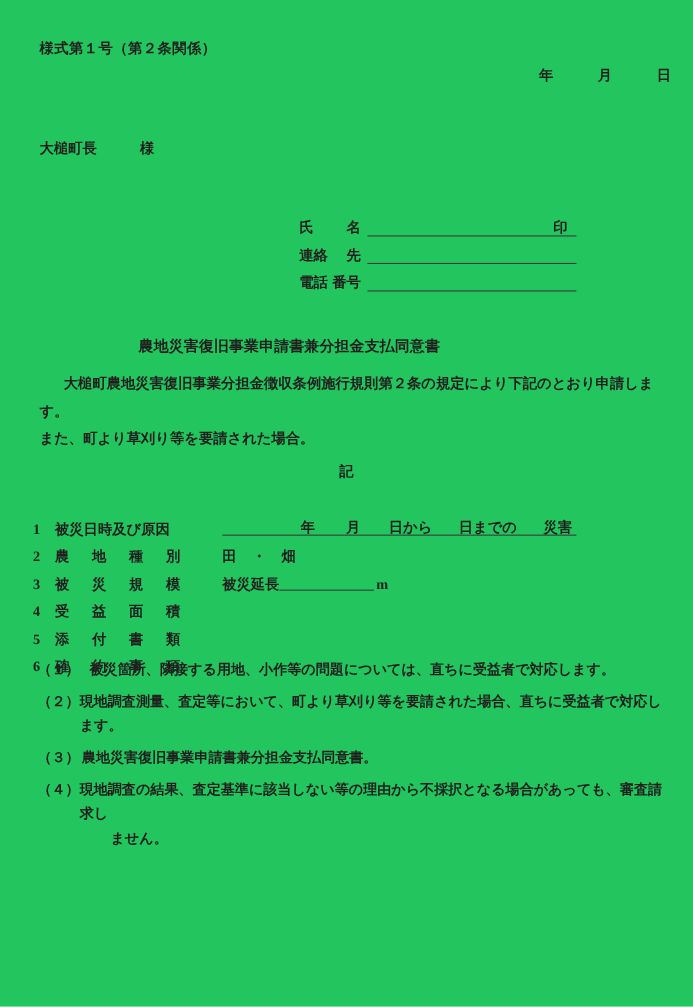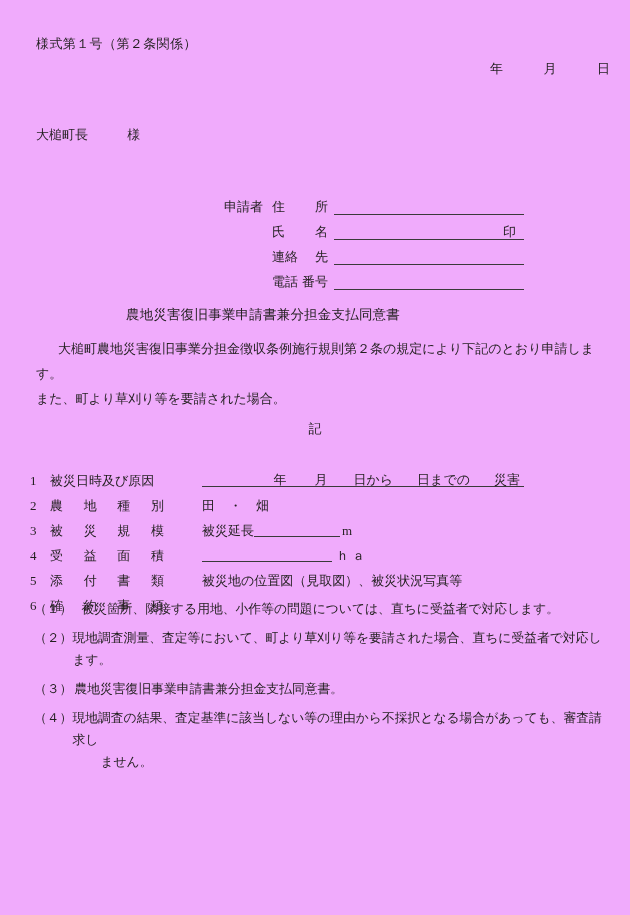--- a/index.html
+++ b/index.html
@@ -14,21 +14,22 @@
     position: relative;
     font-family: "Liberation Serif", "DejaVu Serif", serif;
     color: #221f1f;
     font-size: 12.5px;
     line-height: 1;
     overflow: hidden;
   }
   .page {
     position: absolute;
     inset: 0;
-    background: #f0abfc;
+    background: #22c55e;
+    font-weight: bold;
   }
 
   
   .abs { position: absolute; white-space: nowrap; }
 
   
   .form-no {
     left: 36px;
     top: 37px;
     font-size: 13px;
@@ -238,28 +239,20 @@
     <span>日</span>
   </div>
 
   <div class="abs addressee">
     <span>大槌町長</span>
     <span class="honorific">様</span>
   </div>
 
   <div class="applicant">
 
-    <div class="app-row">
-      <div class="app-leader">申請者</div>
-      <div class="app-label">
-        <span>住</span>
-        <span>所</span>
-      </div>
-      <div class="app-field"></div>
-    </div>
 
     <div class="app-row">
       <div class="app-leader"></div>
       <div class="app-label">
         <span>氏</span>
         <span>名</span>
       </div>
       <div class="app-field">
         <span class="seal-mark">印</span>
       </div>
@@ -341,35 +334,30 @@
     </div>
 
     <div class="item-row">
       <div class="item-num">4</div>
       <div class="item-label justify">
         <span>受</span>
         <span>益</span>
         <span>面</span>
         <span>積</span>
       </div>
-      <div class="item-value">
-        <span class="area-underline"></span>
-        <span class="unit-ha">ｈａ</span>
-      </div>
     </div>
 
     <div class="item-row">
       <div class="item-num">5</div>
       <div class="item-label justify">
         <span>添</span>
         <span>付</span>
         <span>書</span>
         <span>類</span>
       </div>
-      <div class="item-value">被災地の位置図（見取図）、被災状況写真等</div>
     </div>
 
     <div class="item-row">
       <div class="item-num">6</div>
       <div class="item-label justify">
         <span>確</span>
         <span>約</span>
         <span>事</span>
         <span>項</span>
       </div>

